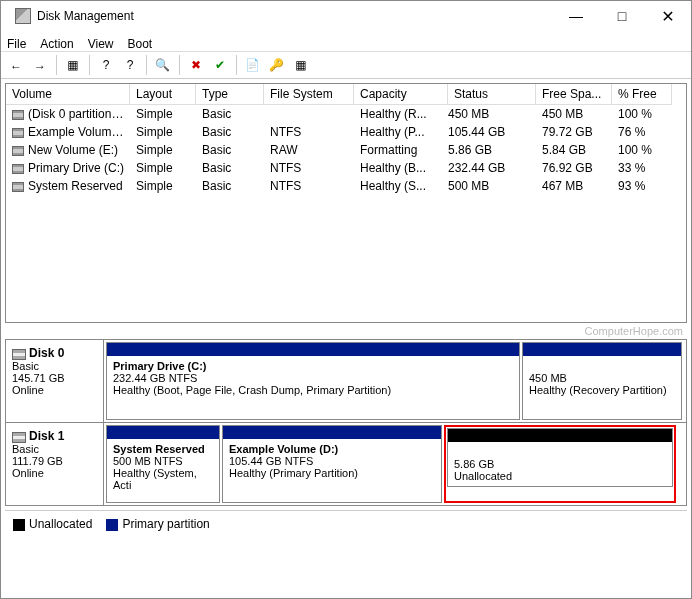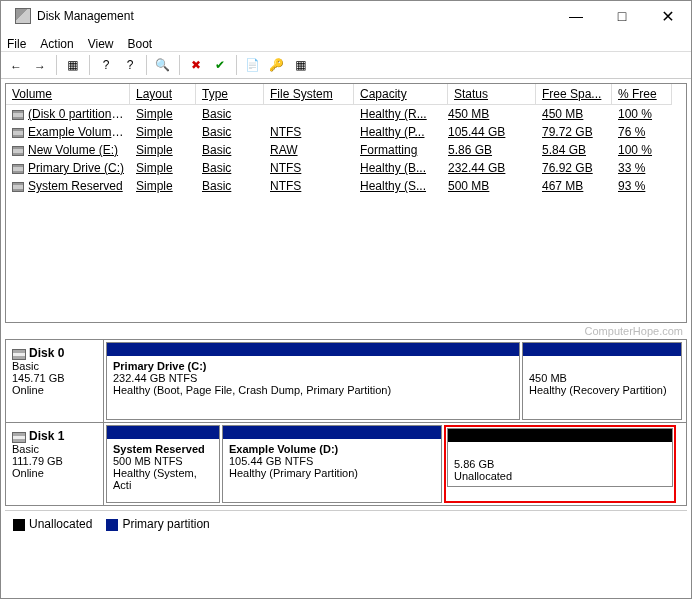--- a/index.html
+++ b/index.html
@@ -7,21 +7,21 @@
 .titlebar { height: 30px; display: flex; align-items: center; padding: 0 0 0 14px; }
 .titlebar .icon { width: 16px; height: 16px; background: linear-gradient(135deg,#999 40%,#ccc 40%); margin-right: 6px; border: 1px solid #666; }
 .titlebar .title { flex: 1; font-size: 12px; }
 .titlebar .winbtn { width: 46px; height: 30px; display: flex; align-items: center; justify-content: center; font-size: 14px; font-family: Arial; }
 .titlebar .winbtn.close { font-size: 16px; }
 .menubar { height: 20px; display: flex; align-items: flex-end; padding: 0 6px; gap: 14px; }
 .menubar span { cursor: default; }
 .toolbar { height: 28px; border-top: 1px solid #ddd; border-bottom: 1px solid #ccc; display: flex; align-items: center; padding: 0 4px; gap: 2px; }
 .tbtn { width: 22px; height: 22px; display: flex; align-items: center; justify-content: center; border: 1px solid transparent; }
 .tsep { width: 1px; height: 20px; background: #ccc; margin: 0 3px; }
-.list { border: 1px solid #888; margin: 4px 4px 0 4px; height: 240px; overflow: hidden; display: flex; flex-direction: column; text-decoration: underline; }
+.list { border: 1px solid #888; margin: 4px 4px 0 4px; height: 240px; overflow: hidden; display: flex; flex-direction: column; }
 .lhead { display: flex; background: #fff; }
 .lhead .col { border-right: 1px solid #ddd; border-bottom: 1px solid #ddd; padding: 3px 6px; font-size: 12px; background: #fff; }
 .lbody { flex: 1; overflow: auto; }
 .lrow { display: flex; padding: 1px 0; }
 .lrow .cell { padding: 1px 6px; font-size: 12px; white-space: nowrap; overflow: hidden; text-overflow: ellipsis; }
 .vicon { display: inline-block; width: 12px; height: 10px; background: linear-gradient(#999 0 30%, #ccc 30% 70%, #999 70%); margin-right: 4px; vertical-align: middle; border: 1px solid #666; }
 .watermark { text-align: right; color: #bbb; font-size: 11px; padding: 2px 8px 0 0; }
 .disks { margin: 2px 4px 0 4px; border: 1px solid #888; }
 .diskrow { display: flex; border-bottom: 1px solid #888; }
 .diskrow:last-child { border-bottom: none; }

